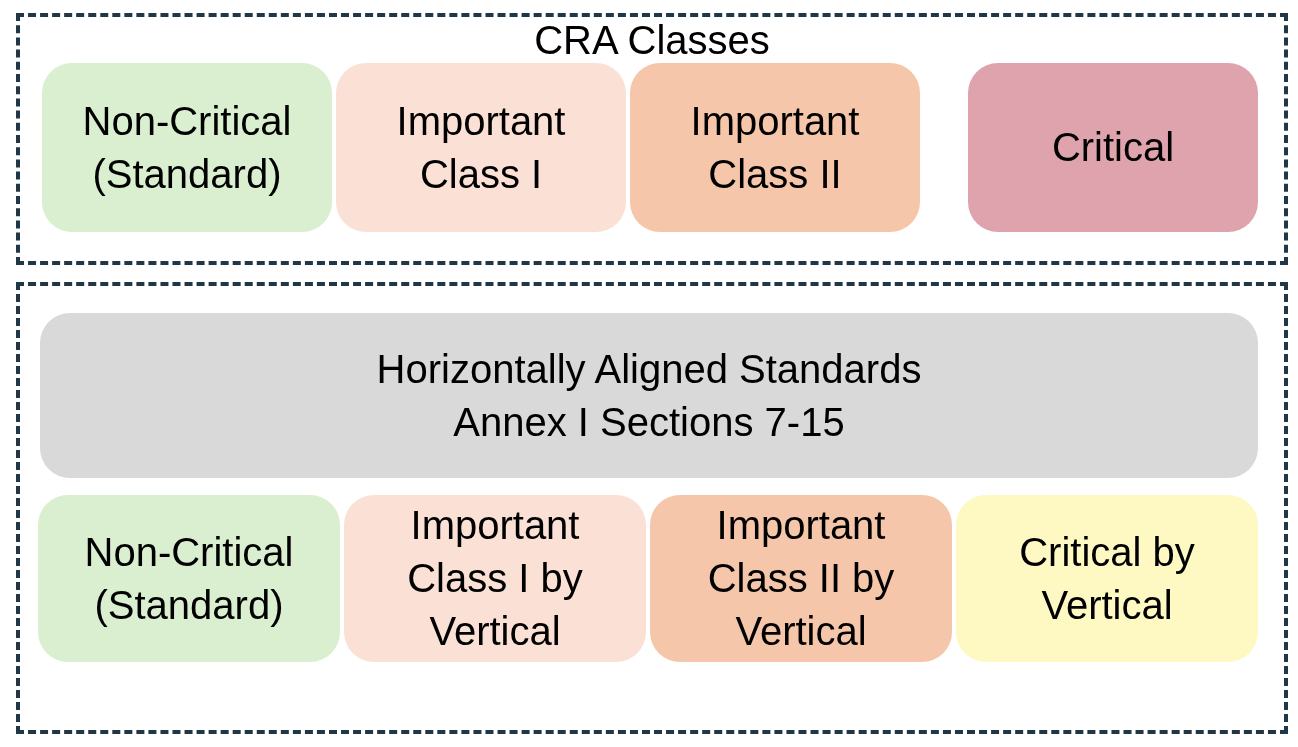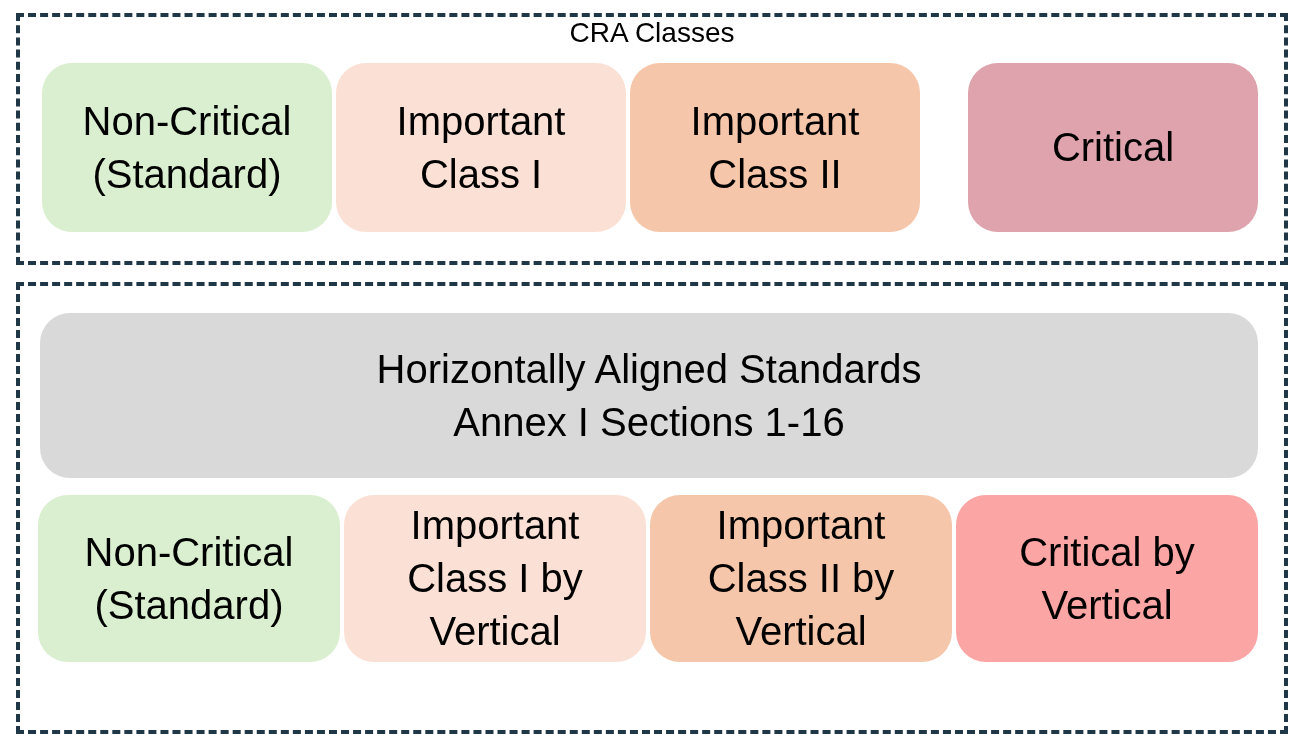--- a/index.html
+++ b/index.html
@@ -18,21 +18,21 @@
     width: 1272px;
     border: 4px dashed #1f3747;
   }
   .frame-top    { top: 13px;  height: 252px; }
   .frame-bottom { top: 282px; height: 452px; }
 
   .section-title {
     position: absolute;
     top: 1px; left: 0; right: 0;
     text-align: center;
-    font-size: 28px;
+    font-size: 40px;
     line-height: 1.1;
     color: #000000;
   }
   .section-footer {
     position: absolute;
     bottom: 8px; left: 0; right: 0;
     text-align: center;
     font-size: 40px;
     line-height: 1.1;
     color: #000000;
@@ -105,39 +105,39 @@
       <div class="class-box" style="background-color: rgb(222, 163, 172); margin-left: 44px;">
         <span class="label">Critical</span>
       </div>
     </div>
   </div>
 
   <div class="frame frame-bottom">
 
     <div class="banner">
       <span class="label">Horizontally Aligned Standards
-Annex I Sections 1-16</span>
+Annex I Sections 7-15</span>
     </div>
 
     <div class="box-row row-bottom">
       <div class="class-box" style="background-color: rgb(218, 239, 208);">
         <span class="label">Non-Critical
 (Standard)</span>
       </div>
       <div class="class-box" style="background-color: rgb(251, 225, 213);">
         <span class="label">Important
 Class I by
 Vertical</span>
       </div>
       <div class="class-box" style="background-color: rgb(245, 198, 169);">
         <span class="label">Important
 Class II by
 Vertical</span>
       </div>
-      <div class="class-box" style="background-color: #fca5a5;">
+      <div class="class-box" style="background-color: #fef9c3;">
         <span class="label">Critical by
 Vertical</span>
       </div>
     </div>
 
   </div>
 
 </div>
 
 </body></html>

